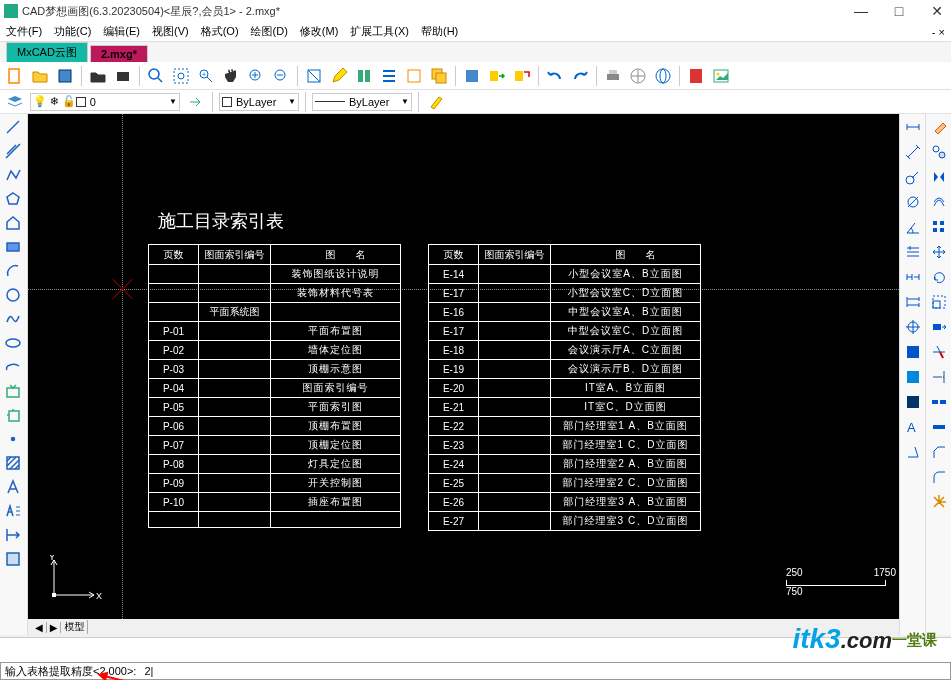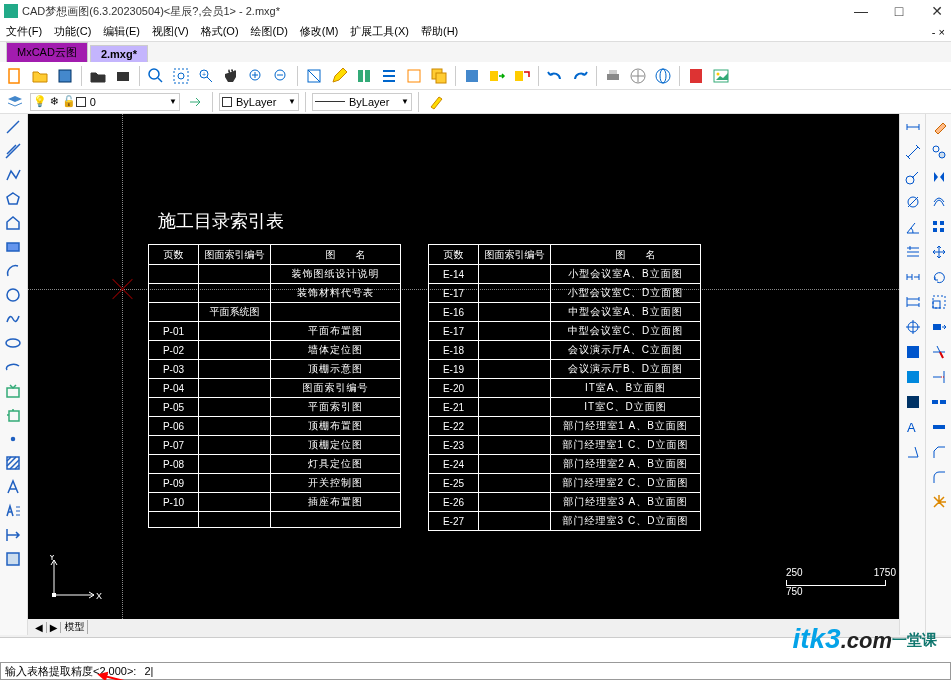--- a/index.html
+++ b/index.html
@@ -11,22 +11,22 @@
 .titlebar .controls { position: absolute; right: 4px; display: flex; gap: 18px; font-size: 14px; }
 .titlebar .controls span { cursor: pointer; width: 20px; text-align: center; }
 
 
 .menubar { height: 20px; background: #fff; display: flex; align-items: center; padding: 0 6px; font-size: 11px; gap: 12px; border-bottom: 1px solid #ddd; position: relative; }
 .menubar span { cursor: pointer; }
 .menubar .menu-dash { position: absolute; right: 6px; }
 
 
 .filetabs { height: 20px; background: #f5f5f5; display: flex; align-items: flex-end; padding: 0 6px; font-size: 11px; }
-.filetabs .tab { padding: 2px 10px; border: 1px solid #ccc; background: #a21caf; margin-right: 2px; border-bottom: none; cursor: pointer; }
-.filetabs .tab.active { background: #c4b5fd; font-weight: bold; }
+.filetabs .tab { padding: 2px 10px; border: 1px solid #ccc; background: #14b8a6; margin-right: 2px; border-bottom: none; cursor: pointer; }
+.filetabs .tab.active { background: #be185d; font-weight: bold; }
 
 
 .toolbar-main { height: 28px; background: #fff; display: flex; align-items: center; padding: 2px 4px; gap: 3px; border-bottom: 1px solid #e0e0e0; }
 .tbtn { width: 22px; height: 22px; display: flex; align-items: center; justify-content: center; cursor: pointer; border: 1px solid transparent; }
 .tbtn svg { width: 18px; height: 18px; }
 .sep { width: 1px; height: 20px; background: #ccc; margin: 0 2px; }
 
 
 .toolbar-layer { height: 24px; background: #fff; display: flex; align-items: center; padding: 2px 4px; gap: 4px; border-bottom: 1px solid #e0e0e0; font-size: 11px; }
 .layer-select { display: flex; align-items: center; border: 1px solid #ccc; height: 18px; background: #fff; padding: 0 2px; }
@@ -74,21 +74,21 @@
 .tr-col { width: 26px; display: flex; flex-direction: column; gap: 3px; padding: 2px; border-left: 1px solid #ddd; }
 .tr-col .tbtn { width: 22px; height: 22px; }
 .cmdline { height: 18px; background: #fff; border: 1px solid #999; font-size: 11px; padding: 1px 4px; display: flex; align-items: center; margin-top: -25px; }
 
 
 .red-arrow { position: absolute; left: 100px; bottom: 4px; width: 140px; height: 2px; background: linear-gradient(to left, red, red); transform: rotate(14deg); transform-origin: left bottom; z-index: 50; }
 .red-arrow::before { content: ""; position: absolute; left: -8px; top: -4px; border: 5px solid transparent; border-right: 10px solid red; }
 
 
 .watermark { position: absolute; right: 14px; bottom: 25px; font-size: 28px; font-weight: bold; font-style: italic; color: #04a3e8; z-index: 60; }
-.watermark .red { color: #0f766e; font-style: normal; font-size: 15px; vertical-align: middle; }
+.watermark .red { color: #4d7c0f; font-style: normal; font-size: 15px; vertical-align: middle; }
 </style>
 </head>
 <body>
 
 <div class="titlebar">
   <div class="app-icon"></div>
   <span>CAD梦想画图(6.3.20230504)&lt;星辰?,会员1&gt; - 2.mxg*</span>
   <div class="controls">
     <span>—</span>
     <span>□</span>

